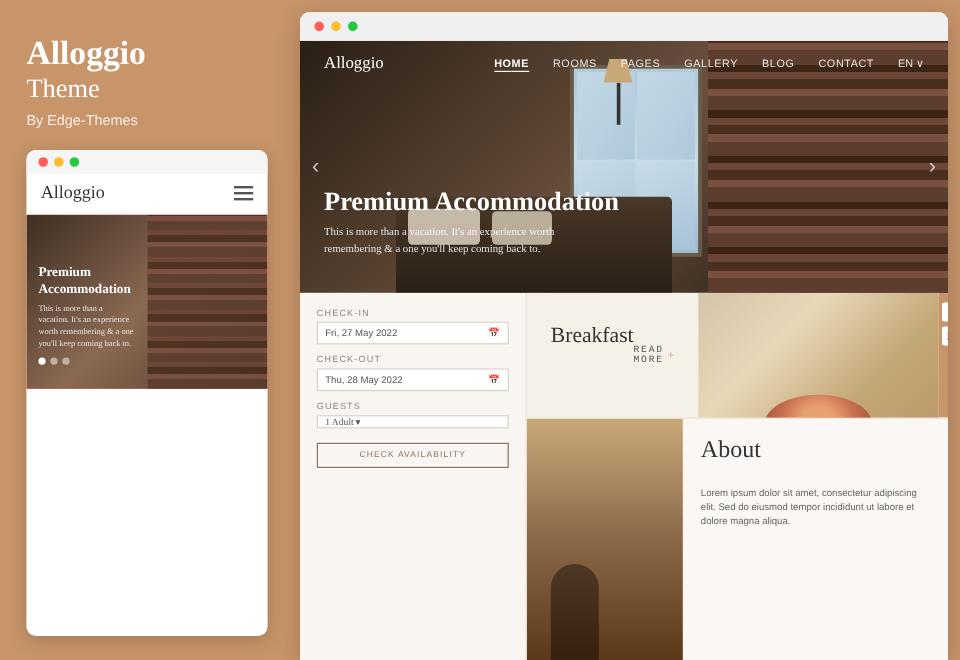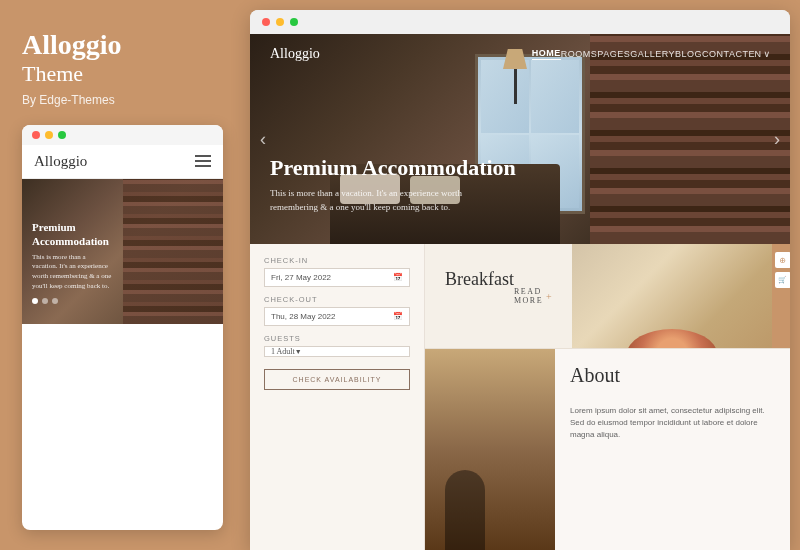--- a/index.html
+++ b/index.html
@@ -311,22 +311,21 @@
     }
 
     .nav-logo {
       font-family: Georgia, serif;
       font-size: 14px;
       color: #fff;
     }
 
     .nav-links {
       display: flex;
-      gap: 0;
-      align-items: center;
+      gap: 20px;
       margin-left: 25px;
     }
 
     .nav-link {
       font-size: 9px;
       color: rgba(255,255,255,0.85);
       font-family: Arial, sans-serif;
       text-transform: uppercase;
       letter-spacing: 0.5px;
       cursor: pointer;
@@ -387,21 +386,21 @@
 
     
     .bottom-section {
       display: flex;
       flex: 1;
       overflow: hidden;
     }
 
     
     .booking-form {
-      width: 175px;
+      width: 189px;
       background: #f9f5f0;
       padding: 12px 14px;
       flex-shrink: 0;
       border-right: 1px solid #e8e0d8;
     }
 
     .form-field {
       margin-bottom: 8px;
     }
 
@@ -489,21 +488,21 @@
       font-family: Georgia, serif;
       color: #333;
       margin-bottom: 8px;
     }
 
     .breakfast-link {
       font-size: 8px;
       text-transform: uppercase;
       letter-spacing: 1.5px;
       color: #555;
-      font-family: Liberation Serif, serif;
+      font-family: Liberation Mono, monospace;
     }
 
     .breakfast-arrow {
       font-size: 10px;
       color: #c8956a;
       margin-left: 3px;
     }
 
     .breakfast-img {
       width: 200px;

